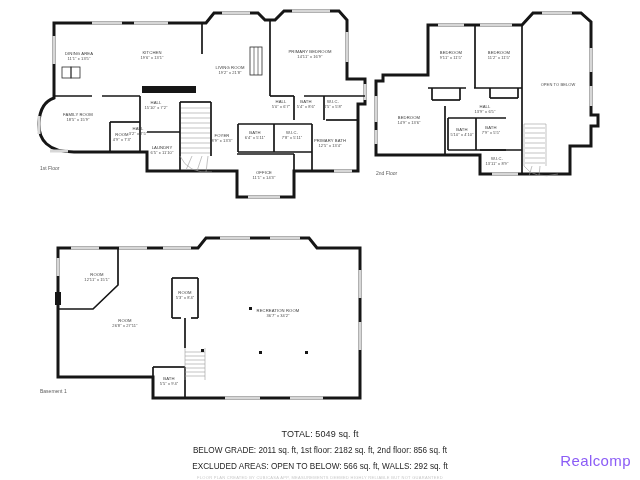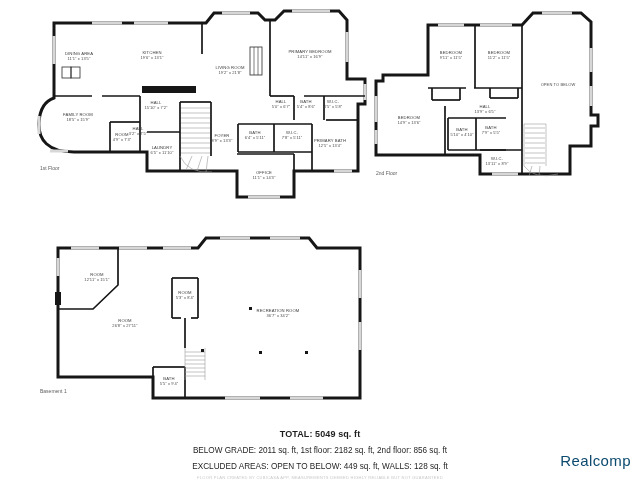--- a/index.html
+++ b/index.html
@@ -25,26 +25,26 @@
     fill:#3d3d3d;text-anchor:middle;letter-spacing:.1px;
   }
   .labels text tspan:last-child{font-size:4px;fill:#4a4a4a}
 
   .caption{position:absolute;font-size:5px;color:#5d5d5d}
   .cap1{left:40px;top:165px}
   .cap2{left:376px;top:170px}
   .capb{left:40px;top:388px}
 
   .footer{position:absolute;left:0;right:0;top:429px;text-align:center;color:#1f1f1f}
-  .footer .total{font-size:9px;font-weight:700;letter-spacing:.1px}
+  .footer .total{font-size:9px;font-weight:400;letter-spacing:.1px}
   .footer .line{font-size:8.2px;margin-top:7px}
   .footer .disclaimer{font-size:4px;color:#c9c9c9;margin-top:3.5px;letter-spacing:.3px}
 
   .watermark{
-    position:absolute;right:9px;top:452px;font-size:15px;color:#0c4a6e;
+    position:absolute;right:9px;top:452px;font-size:15px;color:#8b5cf6;
     font-weight:400;letter-spacing:.4px;
   }
 </style>
 </head>
 <body>
 
 <figure class="floor f1">
   <svg viewBox="0 0 336 196">
     <path class="ext" d="M 20 19 H 172 L 180 9 H 224 L 231 16 H 241 L 250 7 H 305 L 313 16 V 75 H 331 V 100 H 324 V 167 H 260 V 193 H 203 V 167 H 113 V 148 H 40 C 14 148 4 136 5 118 C 6 104 11 97 20 94 Z"></path>
     <g class="win">
@@ -246,17 +246,17 @@
   </svg>
 </figure>
 
 <div class="caption cap1">1st Floor</div>
 <div class="caption cap2">2nd Floor</div>
 <div class="caption capb">Basement 1</div>
 
 <div class="footer">
   <div class="total">TOTAL: 5049 sq. ft</div>
   <div class="line">BELOW GRADE: 2011 sq. ft, 1st floor: 2182 sq. ft, 2nd floor: 856 sq. ft</div>
-  <div class="line">EXCLUDED AREAS: OPEN TO BELOW: 449 sq. ft, WALLS: 128 sq. ft</div>
+  <div class="line">EXCLUDED AREAS: OPEN TO BELOW: 566 sq. ft, WALLS: 292 sq. ft</div>
   <div class="disclaimer">FLOOR PLAN CREATED BY CUBICASA APP, MEASUREMENTS DEEMED HIGHLY RELIABLE BUT NOT GUARANTEED</div>
 </div>
 
 <div class="watermark">Realcomp</div>
 
 </body></html>

